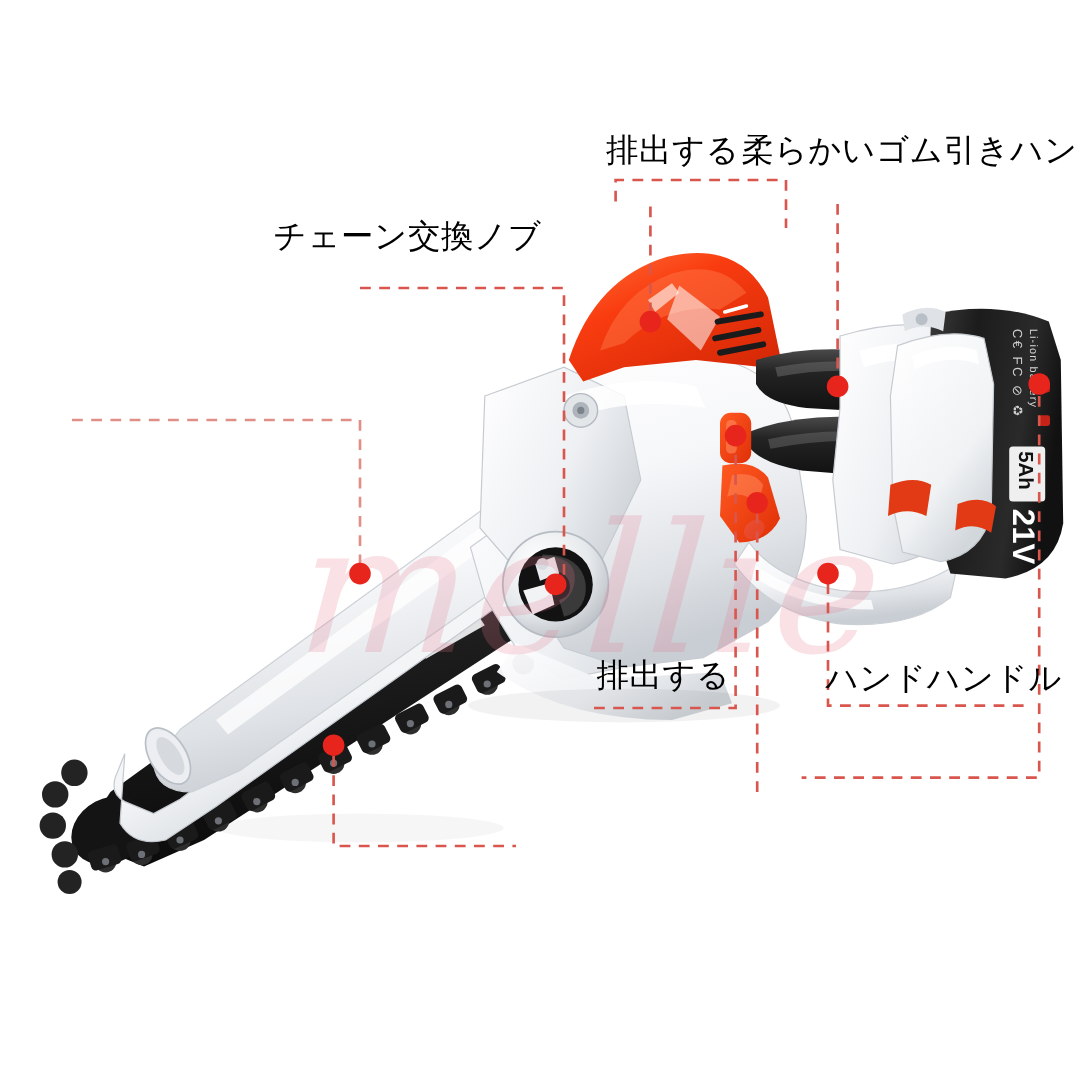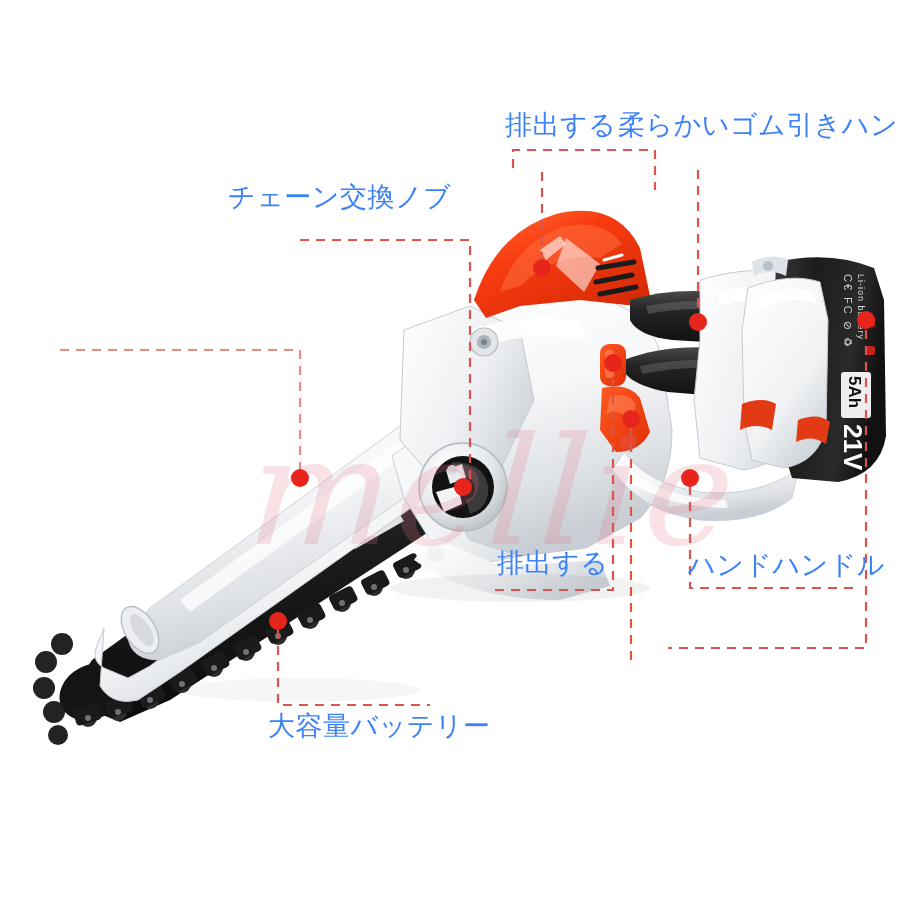--- a/index.html
+++ b/index.html
@@ -26,21 +26,21 @@
     letter-spacing:4px;
     color:rgba(226,120,140,0.22);
     user-select:none;
     pointer-events:none;
     white-space:nowrap;
     transform:skewX(-4deg);
   }
   
   .label{
     position:absolute;
-    color:#3b82f6;
+    color:#000000;
     font-size:27px;
     line-height:1.15;
     white-space:nowrap;
     font-weight:400;
     letter-spacing:0.5px;
   }
   
   #leaders{position:absolute;left:0;top:0;width:900px;height:900px;pointer-events:none;}
   .lead{
     fill:none;
@@ -338,15 +338,14 @@
 
   <div class="label" style="left:228px;top:182px;">チェーン交換ノブ</div>
 
 
   <div class="label" style="left:497px;top:548px;">排出する</div>
 
 
   <div class="label" style="left:688px;top:550px;">ハンドハンドル</div>
 
 
-  <div class="label" style="left:268px;top:711px;">大容量バッテリー</div>
 
 </div>
 
 </body></html>

